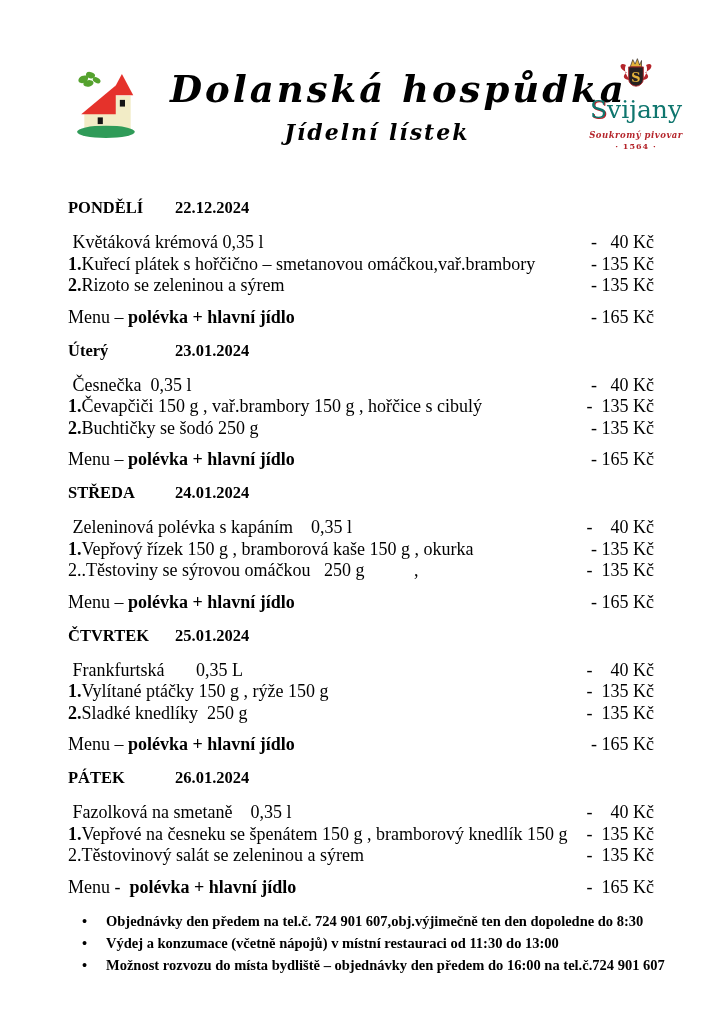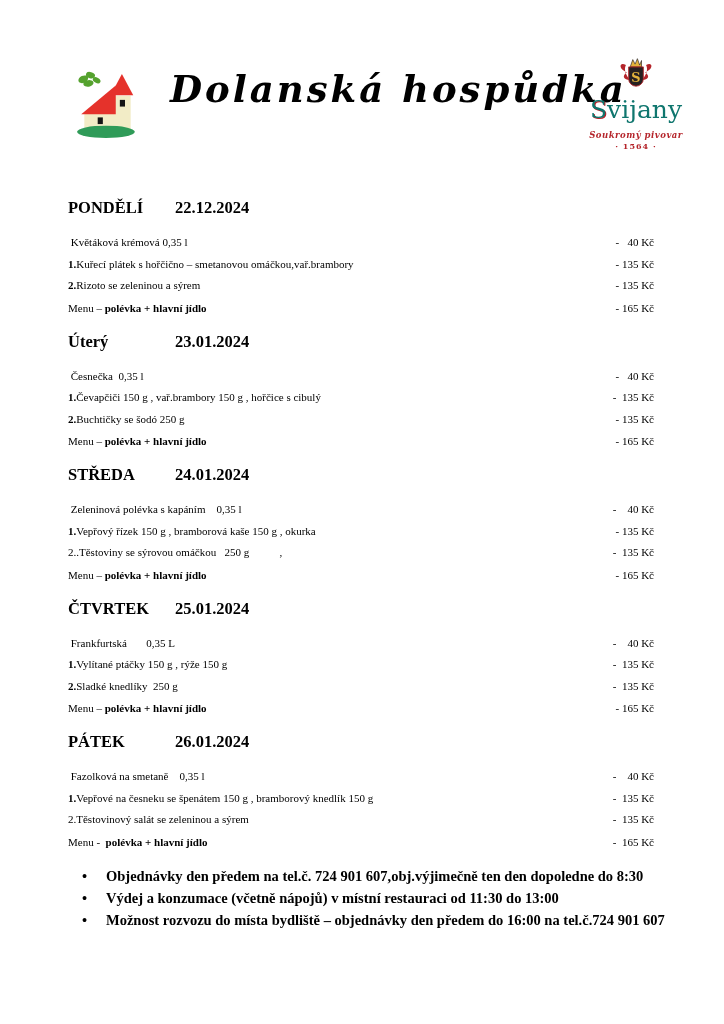--- a/index.html
+++ b/index.html
@@ -42,23 +42,23 @@
     font-size:8px;color:#b5252b;margin-top:2px;letter-spacing:1px;
   }
   
   .content{padding:197px 70px 0 68px;}
   .day{margin-bottom:12px;}
   .day-header{display:flex;font-weight:bold;font-size:16.5px;line-height:22px;}
   .day-name{min-width:107px;}
   .items{margin-top:13px;}
   .item-row,.menu-row{
     display:flex;justify-content:space-between;
-    font-size:11px;line-height:21.5px;
-  }
-  .menu-row{line-height:22px;}
+    font-size:18px;line-height:21.5px;
+  }
+  .menu-row{margin-top:9px;line-height:22px;}
   .item-text{white-space:pre;}
   .price{white-space:pre;}
   .pfx{font-weight:bold;}
   
   .footer{margin-top:7px;padding-left:14px;margin-right:-78px;}
   .bullet-row{display:flex;font-weight:bold;font-size:14.5px;line-height:22px;white-space:nowrap;}
   .bullet{width:13px;text-align:left;}
   .bullet-text{padding-left:11px;}
 </style>
 </head>
@@ -77,20 +77,21 @@
     <rect x="36" y="25" width="17" height="35" fill="#f2ecc6"></rect>
     <polygon points="5,43 38.5,43 38.5,15" fill="#e5322b"></polygon>
     <polygon points="33.5,24.5 55.5,24.5 44.5,4" fill="#e5322b"></polygon>
     <ellipse cx="29" cy="60" rx="28" ry="6" fill="#2f9b58"></ellipse>
     <rect x="42.5" y="29" width="5" height="6.5" fill="#141414"></rect>
     <rect x="21" y="46" width="5" height="6.5" fill="#141414"></rect>
   </svg>
 
   <div class="title-block">
     <div class="doc-title">Dolanská hospůdka</div>
+    <div class="doc-subtitle">Jídelní lístek</div>
   </div>
 
   <div class="svijany">
     <svg class="svijany-crest" viewBox="0 0 48 42" aria-hidden="true">
       <path d="M14,16 C4,12 6,4 13,8 C10,14 14,20 17,24 C11,24 8,20 14,16 Z" fill="#b5252b"></path>
       <path d="M34,16 C44,12 42,4 35,8 C38,14 34,20 31,24 C37,24 40,20 34,16 Z" fill="#b5252b"></path>
       <polygon points="18,9 20.5,2 23,7 25.5,1 28,8 30,3 30,10 18,10" fill="#e3b33c" stroke="#262021" stroke-width="0.7"></polygon>
       <path d="M16,10 h16 v13 a8 8 0 0 1 -16 0 Z" fill="#262021" stroke="#b5252b" stroke-width="1"></path>
       <text x="24" y="26" text-anchor="middle" font-family="DejaVu Serif, serif" font-size="14" font-weight="bold" fill="#e3b33c">S</text>
     </svg>

